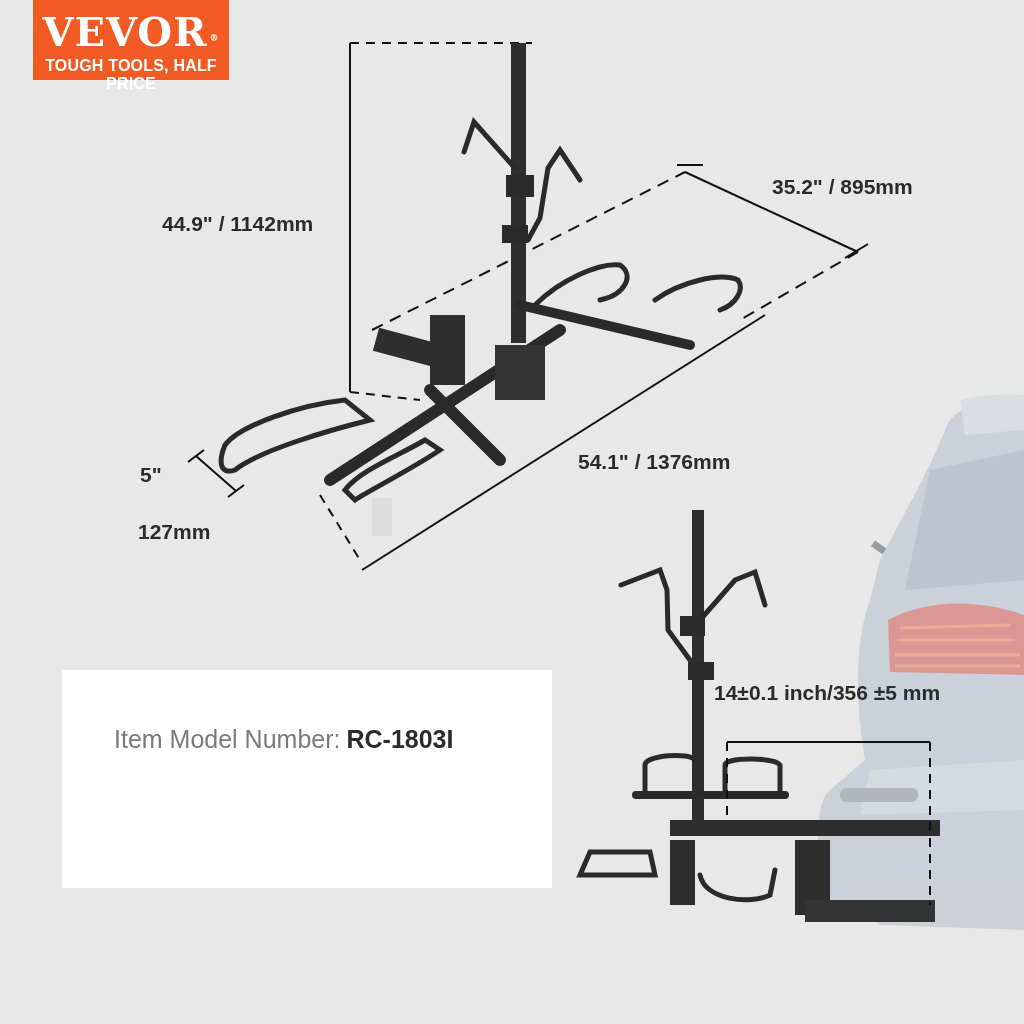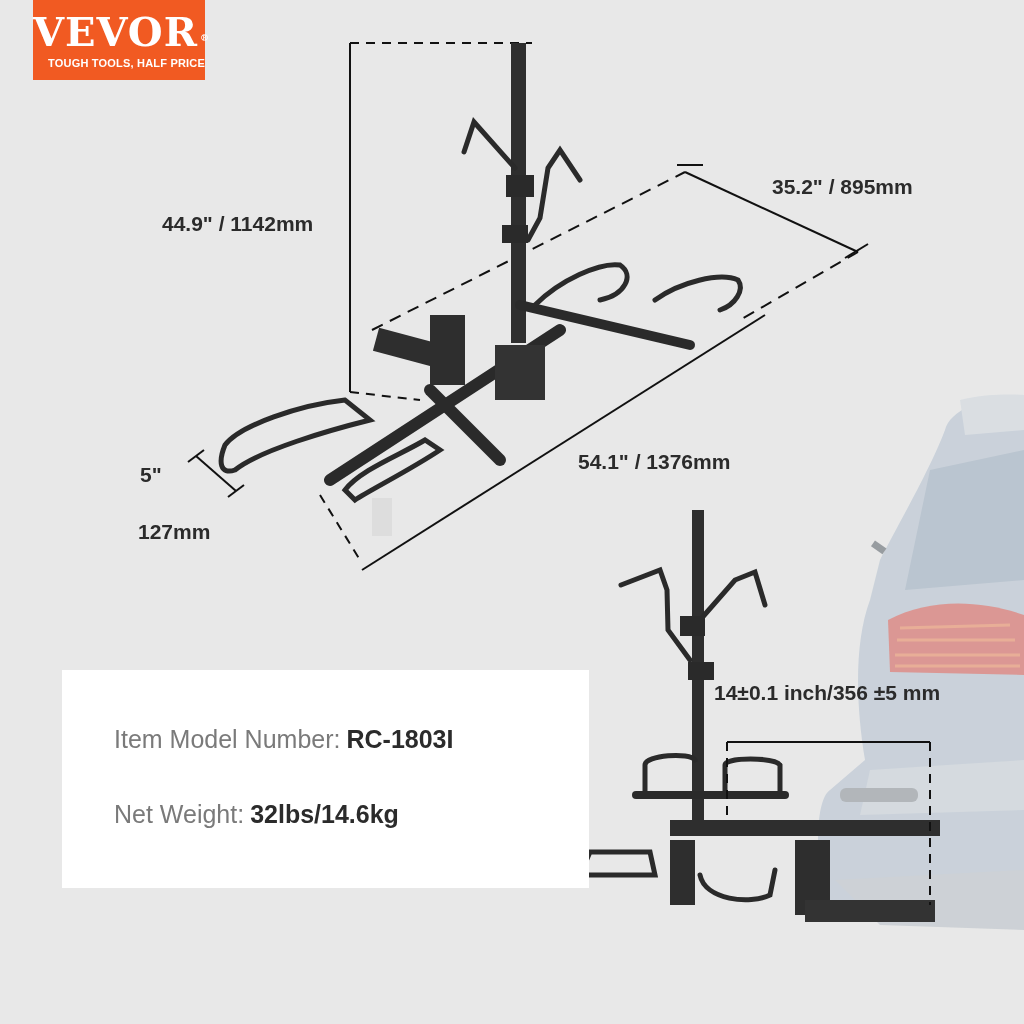--- a/index.html
+++ b/index.html
@@ -1,22 +1,22 @@
 <!DOCTYPE html>
 <html><head>
 <meta charset="utf-8">
 <style>
   html, body { margin:0; padding:0; }
   body { width:1024px; height:1024px; background:#e8e8e8; position:relative; overflow:hidden; font-family:"Liberation Sans", sans-serif; }
-  .logo { position:absolute; left:33px; top:0; width:172px; height:80px; background:#f15a22; color:#fff; text-align:right; }
+  .logo { position:absolute; left:33px; top:0; width:196px; height:80px; background:#f15a22; color:#fff; text-align:center; }
   .logo .brand { font-family:"DejaVu Serif", serif; font-weight:bold; font-size:40px; letter-spacing:1px; margin-top:10px; line-height:44px; }
   .logo .reg { font-size:9px; vertical-align:top; position:relative; top:6px; margin-left:2px; }
-  .logo .tag { font-size:11px; font-weight:bold; margin-top:3px; letter-spacing:0.2px; }
+  .logo .tag { font-size:16px; font-weight:bold; margin-top:3px; letter-spacing:0.2px; }
   .dim { position:absolute; color:#2b2b2b; font-weight:bold; font-size:21px; white-space:nowrap; }
-  .spec-card { position:absolute; left:62px; top:670px; width:490px; height:218px; background:#ffffff;padding-left:37px; }
+  .spec-card { position:absolute; left:62px; top:670px; width:490px; height:218px; background:#ffffff; }
   .spec-row { position:absolute; left:52px; font-size:25px; color:#7a7a7a; white-space:nowrap; }
   .spec-row .val { color:#2b2b2b; font-weight:bold; margin-left:6px; }
   svg.art { position:absolute; left:0; top:0; }
 </style>
 </head>
 <body>
 
 <svg class="art" width="1024" height="1024">
 
   <g opacity="0.85">
@@ -112,16 +112,13 @@
 <div class="dim" style="left:772px; top:175px;">35.2" / 895mm</div>
 <div class="dim" style="left:578px; top:450px;">54.1" / 1376mm</div>
 <div class="dim" style="left:140px; top:463px;">5"</div>
 <div class="dim" style="left:138px; top:520px;">127mm</div>
 <div class="dim" style="left:714px; top:681px;">14±0.1 inch/356 ±5 mm</div>
 
 <div class="spec-card">
   <div class="spec-row" style="top:55px;">
     <span>Item Model Number:</span><span class="val">RC-1803I</span>
   </div>
-  <div class="spec-row" style="top:130px;">
-    <span>Net Weight:</span><span class="val">32lbs/14.6kg</span>
-  </div>
 </div>
 
 </body></html>

